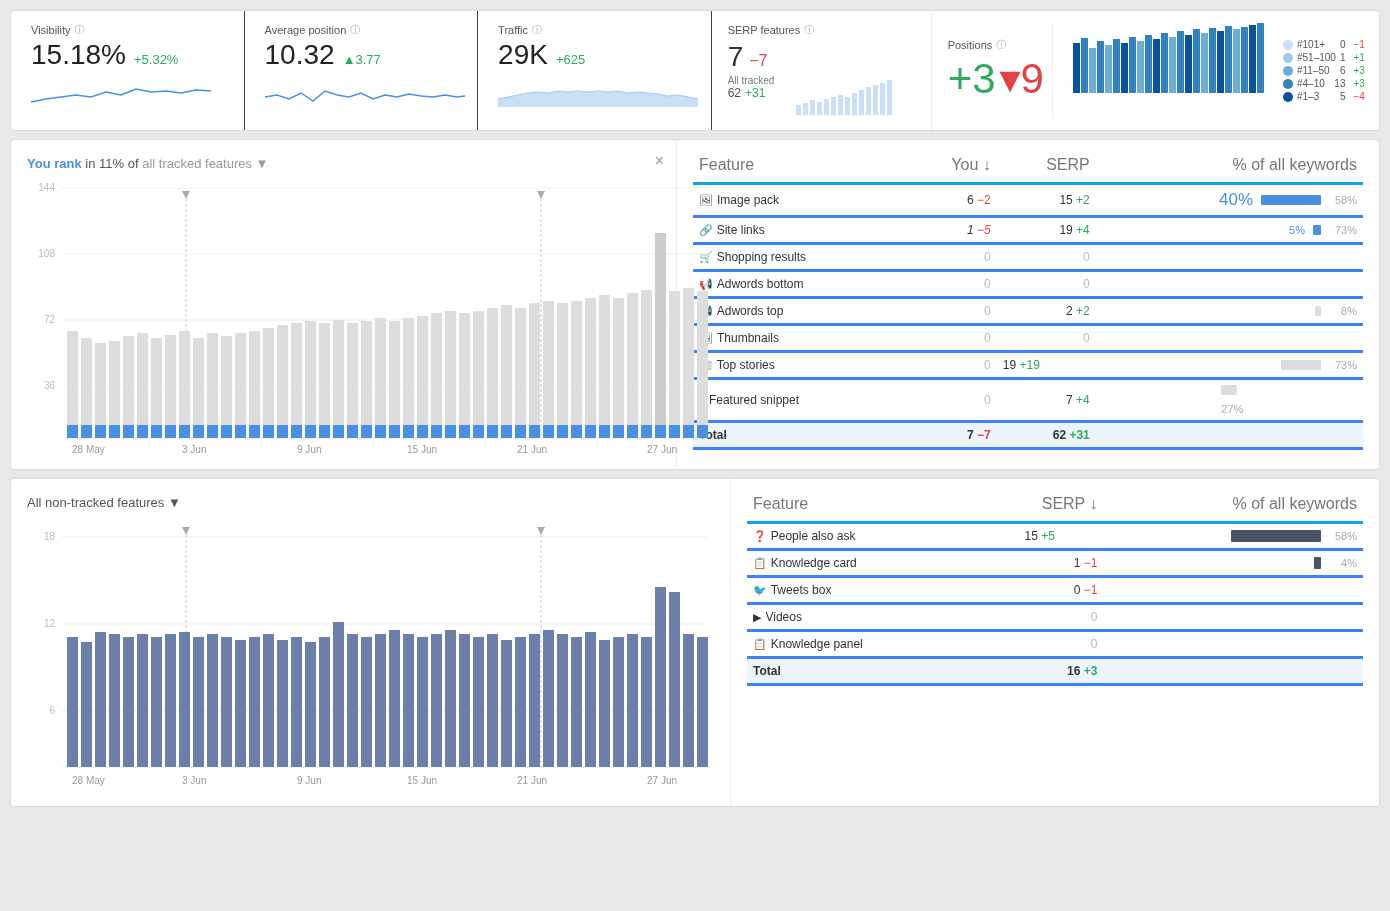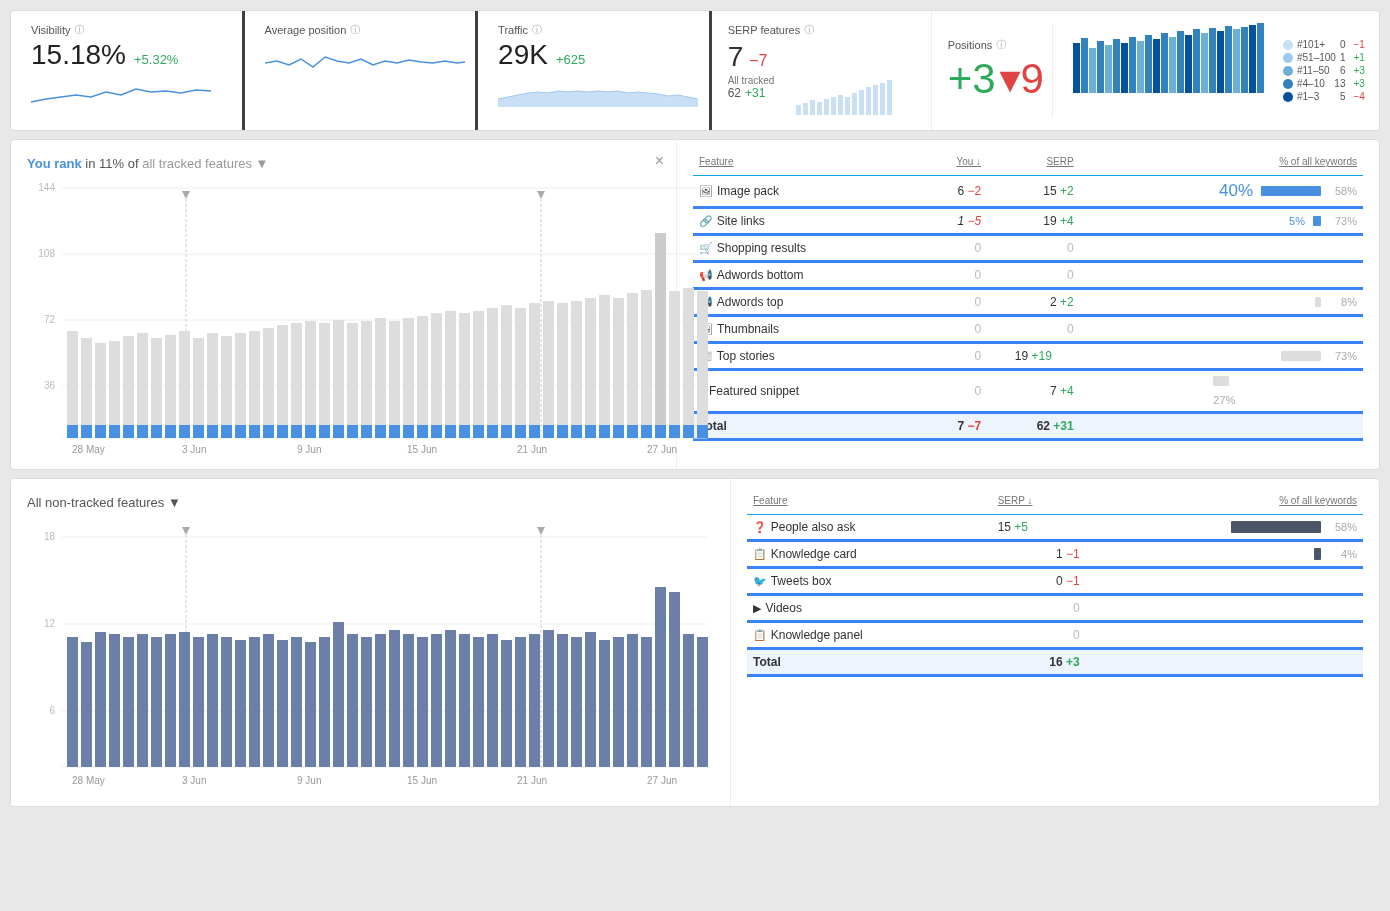--- a/index.html
+++ b/index.html
@@ -1,21 +1,21 @@
 <!DOCTYPE html>
 <html><head>
   <meta charset="utf-8">
   <style>
     * { box-sizing: border-box; margin: 0; padding: 0; }
     body { font-family: -apple-system, BlinkMacSystemFont, 'Segoe UI', Arial, sans-serif; background: #e8e8e8; font-size: 12px; color: #333; }
     .dashboard { padding: 10px; display: flex; flex-direction: column; gap: 8px; max-width: 1390px; }
 
     
     .metrics-bar { background: #fff; border-radius: 4px; display: flex; border: 1px solid #ddd; }
-    .metric-card { padding: 12px 20px; border-right: 3px solid #404040; flex: 1; min-width: 0; }
+    .metric-card { padding: 12px 20px; border-right: 1px solid #404040; flex: 1; min-width: 0; }
     .metric-card:last-child { border-right: none; }
     .metric-label { font-size: 11px; color: #555; margin-bottom: 2px; display: flex; align-items: center; gap: 4px; }
     .metric-label .info-icon { color: #aaa; font-size: 10px; }
     .metric-value { font-size: 28px; font-weight: 300; color: #222; display: flex; align-items: baseline; gap: 8px; }
     .metric-delta-pos { color: #2eaa5c; font-size: 13px; font-weight: 500; }
     .mini-chart { margin-top: 6px; height: 35px; }
 
     
     .serp-card { padding: 12px 16px; border-right: 1px solid #eee; width: 220px; flex-shrink: 0; }
     .serp-delta-neg { color: #e04343; font-size: 16px; }
@@ -35,21 +35,21 @@
     .tracked-panel { display: flex; }
     .chart-side { width: 666px; flex-shrink: 0; padding: 16px; border-right: 1px solid #eee; position: relative; }
     .panel-title { font-size: 13px; color: #4a90e2; margin-bottom: 12px; }
     .panel-title span { color: #999; }
     .close-btn { position: absolute; top: 12px; right: 12px; color: #999; font-size: 16px; cursor: pointer; }
     .chart-area { position: relative; height: 270px; }
 
     
     .table-side { flex: 1; padding: 12px 16px; overflow: hidden; }
     .serp-table { width: 100%; border-collapse: collapse; font-size: 12px; }
-    .serp-table th { text-align: left; color: #777; font-weight: 500; padding: 4px 6px 8px; border-bottom: 1px solid #0ea5e9; font-size: 10px; text-decoration: underline; }
+    .serp-table th { text-align: left; color: #777; font-weight: 500; padding: 4px 6px 8px; border-bottom: 3px solid #0ea5e9; font-size: 16px; }
     .serp-table td { padding: 5px 6px; border-bottom: 3px solid #3b82f6; color: #333; vertical-align: middle; }
     .serp-table tr.total-row td { background: #edf4fc; font-weight: 600; }
     .delta-pos { color: #2eaa5c; }
     .delta-neg { color: #e04343; }
     .feature-icon { margin-right: 4px; font-size: 11px; }
 
     
     .non-tracked-panel { display: flex; }
     .nt-chart-side { width: 720px; flex-shrink: 0; padding: 16px; border-right: 1px solid #eee; }
     .nt-table-side { flex: 1; padding: 12px 16px; }
@@ -77,20 +77,24 @@
         <svg width="180" height="35" viewBox="0 0 180 35">
           <polyline points="0,25 15,22 30,20 45,18 60,20 75,15 90,18 105,12 120,15 135,14 150,16 165,13 180,14" fill="none" stroke="#4a90e2" stroke-width="1.5"></polyline>
         </svg>
       </div>
     </div>
 
     <div class="metric-card">
       <div class="metric-label">
         <span>Average position</span>
         <span class="info-icon">ⓘ</span>
+      </div>
+      <div class="metric-value">
+        <span>10.32</span>
+        <span class="metric-delta-pos">▲3.77</span>
       </div>
       <div class="mini-chart">
         <svg width="200" height="35" viewBox="0 0 200 35">
           <polyline points="0,20 12,18 24,22 36,16 48,24 60,14 72,18 84,20 96,16 108,22 120,18 132,20 144,17 156,19 168,20 180,18 192,20 200,19" fill="none" stroke="#4a90e2" stroke-width="1.5"></polyline>
         </svg>
       </div>
     </div>
 
     <div class="metric-card">
       <div class="metric-label">
@@ -460,21 +464,21 @@
             </tr>
             <tr>
               <td><span class="feature-icon">🖼</span>Thumbnails</td>
               <td style="text-align:right;color:#bbb;">0</td>
               <td style="text-align:right;color:#bbb;">0</td>
               <td></td>
             </tr>
             <tr>
               <td><span class="feature-icon">📰</span>Top stories</td>
               <td style="text-align:right;color:#bbb;">0</td>
-              <td style="text-align:center;">19 <span class="delta-pos">+19</span></td>
+              <td style="text-align:left;">19 <span class="delta-pos">+19</span></td>
               <td>
                 <div style="display:flex;align-items:center;justify-content:flex-end;gap:8px;">
                   <div style="width:40px;height:10px;background:#ddd;border-radius:1px;"></div>
                   <span style="color:#aaa;font-size:11px;min-width:28px;text-align:right;">73%</span>
                 </div>
               </td>
             </tr>
             <tr>
               <td><span class="feature-icon">❝</span>Featured snippet</td>
               <td style="text-align:right;color:#bbb;">0</td>
@@ -576,28 +580,28 @@
             <text x="620" y="262" font-size="10" fill="#999">27 Jun</text>
           </svg>
         </div>
       </div>
 
       <div class="nt-table-side">
         <table class="serp-table">
           <thead>
             <tr>
               <th>Feature</th>
-              <th style="text-align:left;margin-top:43px;">SERP ↓</th>
+              <th style="text-align:right;margin-top:43px;">SERP ↓</th>
               <th style="text-align:right;">% of all keywords</th>
             </tr>
           </thead>
           <tbody>
             <tr>
               <td><span class="feature-icon">❓</span>People also ask</td>
-              <td style="text-align:left;">15 <span class="delta-pos">+5</span></td>
+              <td style="text-align:center;">15 <span class="delta-pos">+5</span></td>
               <td>
                 <div style="display:flex;align-items:center;justify-content:flex-end;gap:8px;">
                   <div style="width:90px;height:12px;background:#4a5568;border-radius:1px;"></div>
                   <span style="color:#aaa;font-size:11px;min-width:28px;text-align:right;">58%</span>
                 </div>
               </td>
             </tr>
             <tr>
               <td><span class="feature-icon">📋</span>Knowledge card</td>
               <td style="text-align:right;">1 <span class="delta-neg">−1</span></td>

